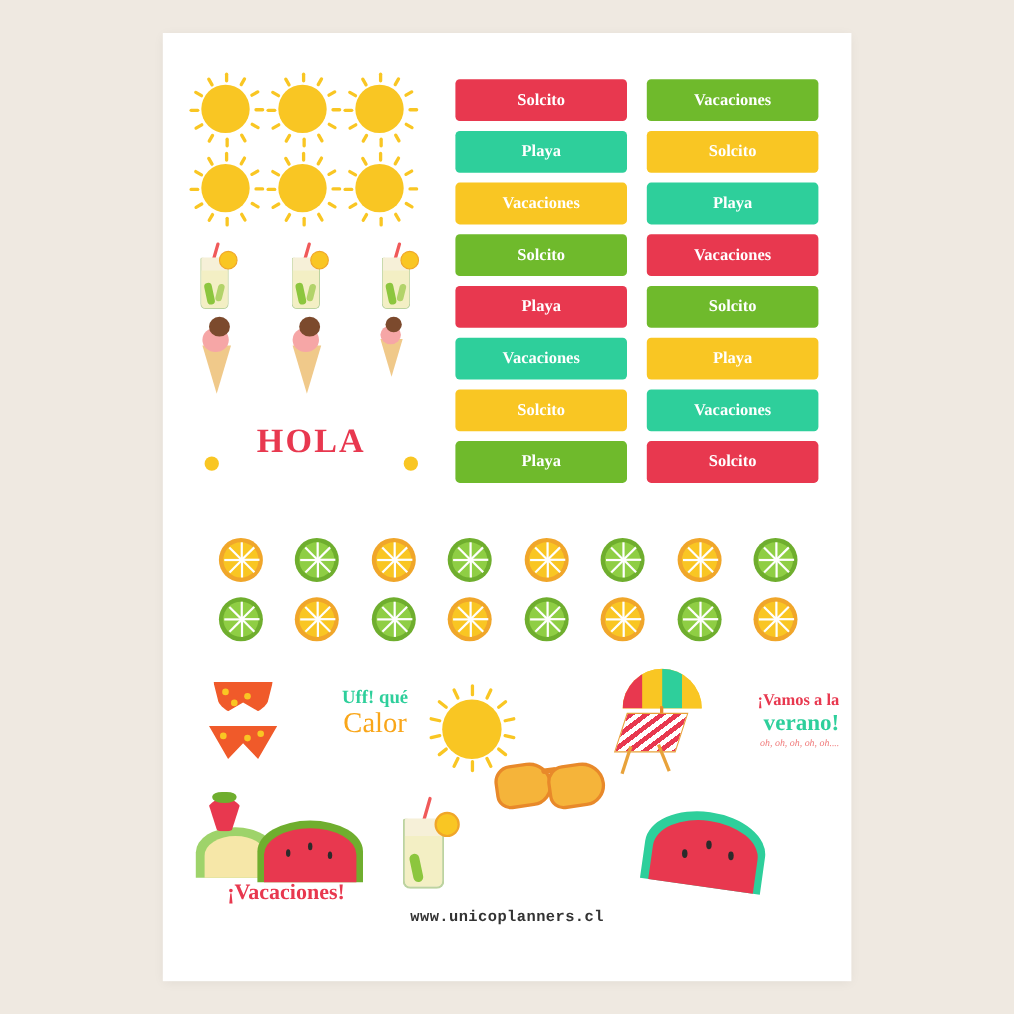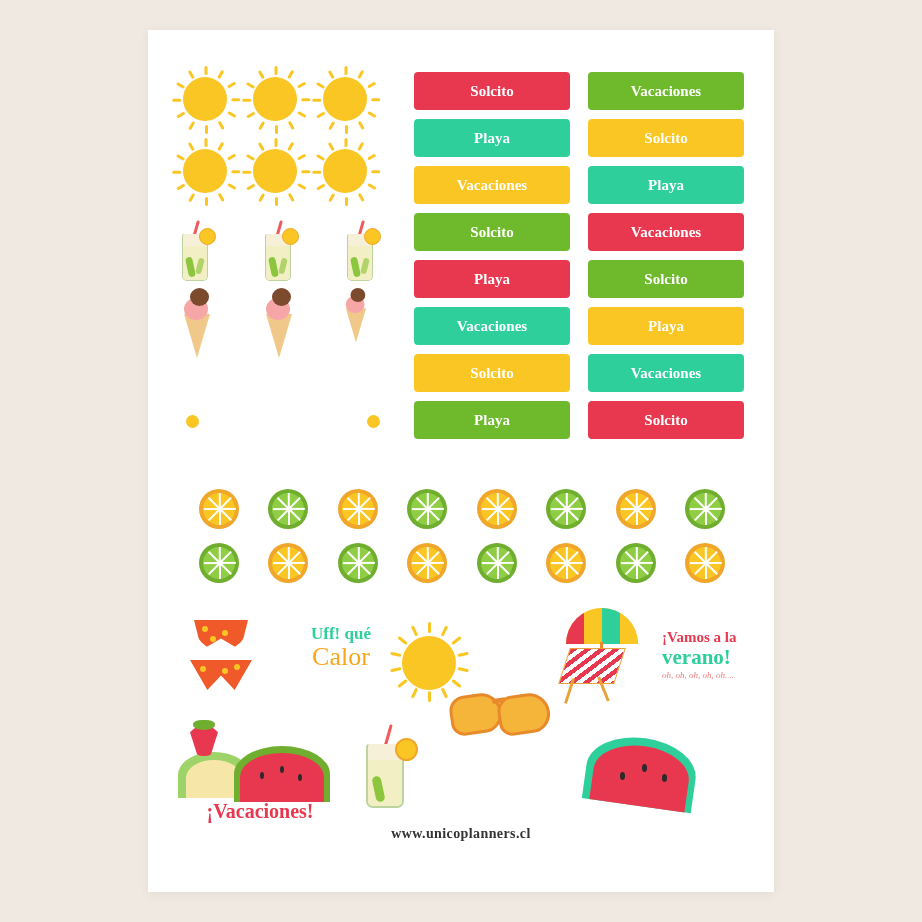--- a/index.html
+++ b/index.html
@@ -349,21 +349,21 @@
   .chair .seat {
     position: absolute; left: 6px; top: 4px; width: 54px; height: 34px;
     background: repeating-linear-gradient(135deg,#e8384f 0 5px,#ffffff 5px 10px);
     transform: skewX(-18deg);
     border: 1.5px solid #e8a23a;
   }
   .chair .leg {
     position: absolute; background: #e8a23a; width: 3px; height: 26px;
   }
   .vamos {
-    position: absolute; left: 110px; top: 22px; width: 120px;
+    position: absolute; left: 91px; top: 22px; width: 120px; text-align: right;
   }
   .vamos .v1 {
     font-family: "Liberation Serif", serif; font-weight: bold;
     font-size: 15px; color: #e8384f; line-height: 1.05;
   }
   .vamos .v2 {
     font-family: "Liberation Serif", serif; font-weight: bold;
     font-size: 21px; color: #2ecf9b; line-height: 1.05;
   }
   .vamos .v3 {
@@ -454,21 +454,21 @@
   .wm-big .red {
     position: absolute; left: 7px; top: 8px; right: 7px; bottom: 0;
     background: #e8384f; border-radius: 96px 96px 0 0 / 58px 58px 0 0; transform: rotate(8deg);
   }
   .wm-big .seed {
     position: absolute; width: 5px; height: 8px; background: #2b2b2b; border-radius: 50%;
   }
 
   .website {
     position: absolute; left: 0; top: 796px; width: 626px; text-align: center;
-    font-family: Liberation Serif, serif; font-weight: bold;
+    font-family: Liberation Mono, monospace; font-weight: bold;
     font-size: 14px; color: #333333; letter-spacing: 0.4px;
   }
 </style>
 </head>
 <body>
 
 <div id="stage">
   <div id="sheet">
 
     <div class="suns-grid" id="sunsGrid">
@@ -608,20 +608,21 @@
         <div class="ice small">
           <div class="cone"></div>
           <div class="scoop1"></div>
           <div class="scoop2"></div>
         </div>
       </div>
 
     <div class="hola-block">
       <div class="hola-dot left"></div>
       <div class="hola-dot right"></div>
+      <div class="hola-title">HOLA</div>
     </div>
 
     <div class="labels" id="labelsGrid">
         <div class="label-chip" style="background: rgb(232, 56, 79);">Solcito</div>
         <div class="label-chip" style="background: rgb(111, 186, 44);">Vacaciones</div>
         <div class="label-chip" style="background: rgb(46, 207, 155);">Playa</div>
         <div class="label-chip" style="background: rgb(249, 198, 35);">Solcito</div>
         <div class="label-chip" style="background: rgb(249, 198, 35);">Vacaciones</div>
         <div class="label-chip" style="background: rgb(46, 207, 155);">Playa</div>
         <div class="label-chip" style="background: rgb(111, 186, 44);">Solcito</div>

